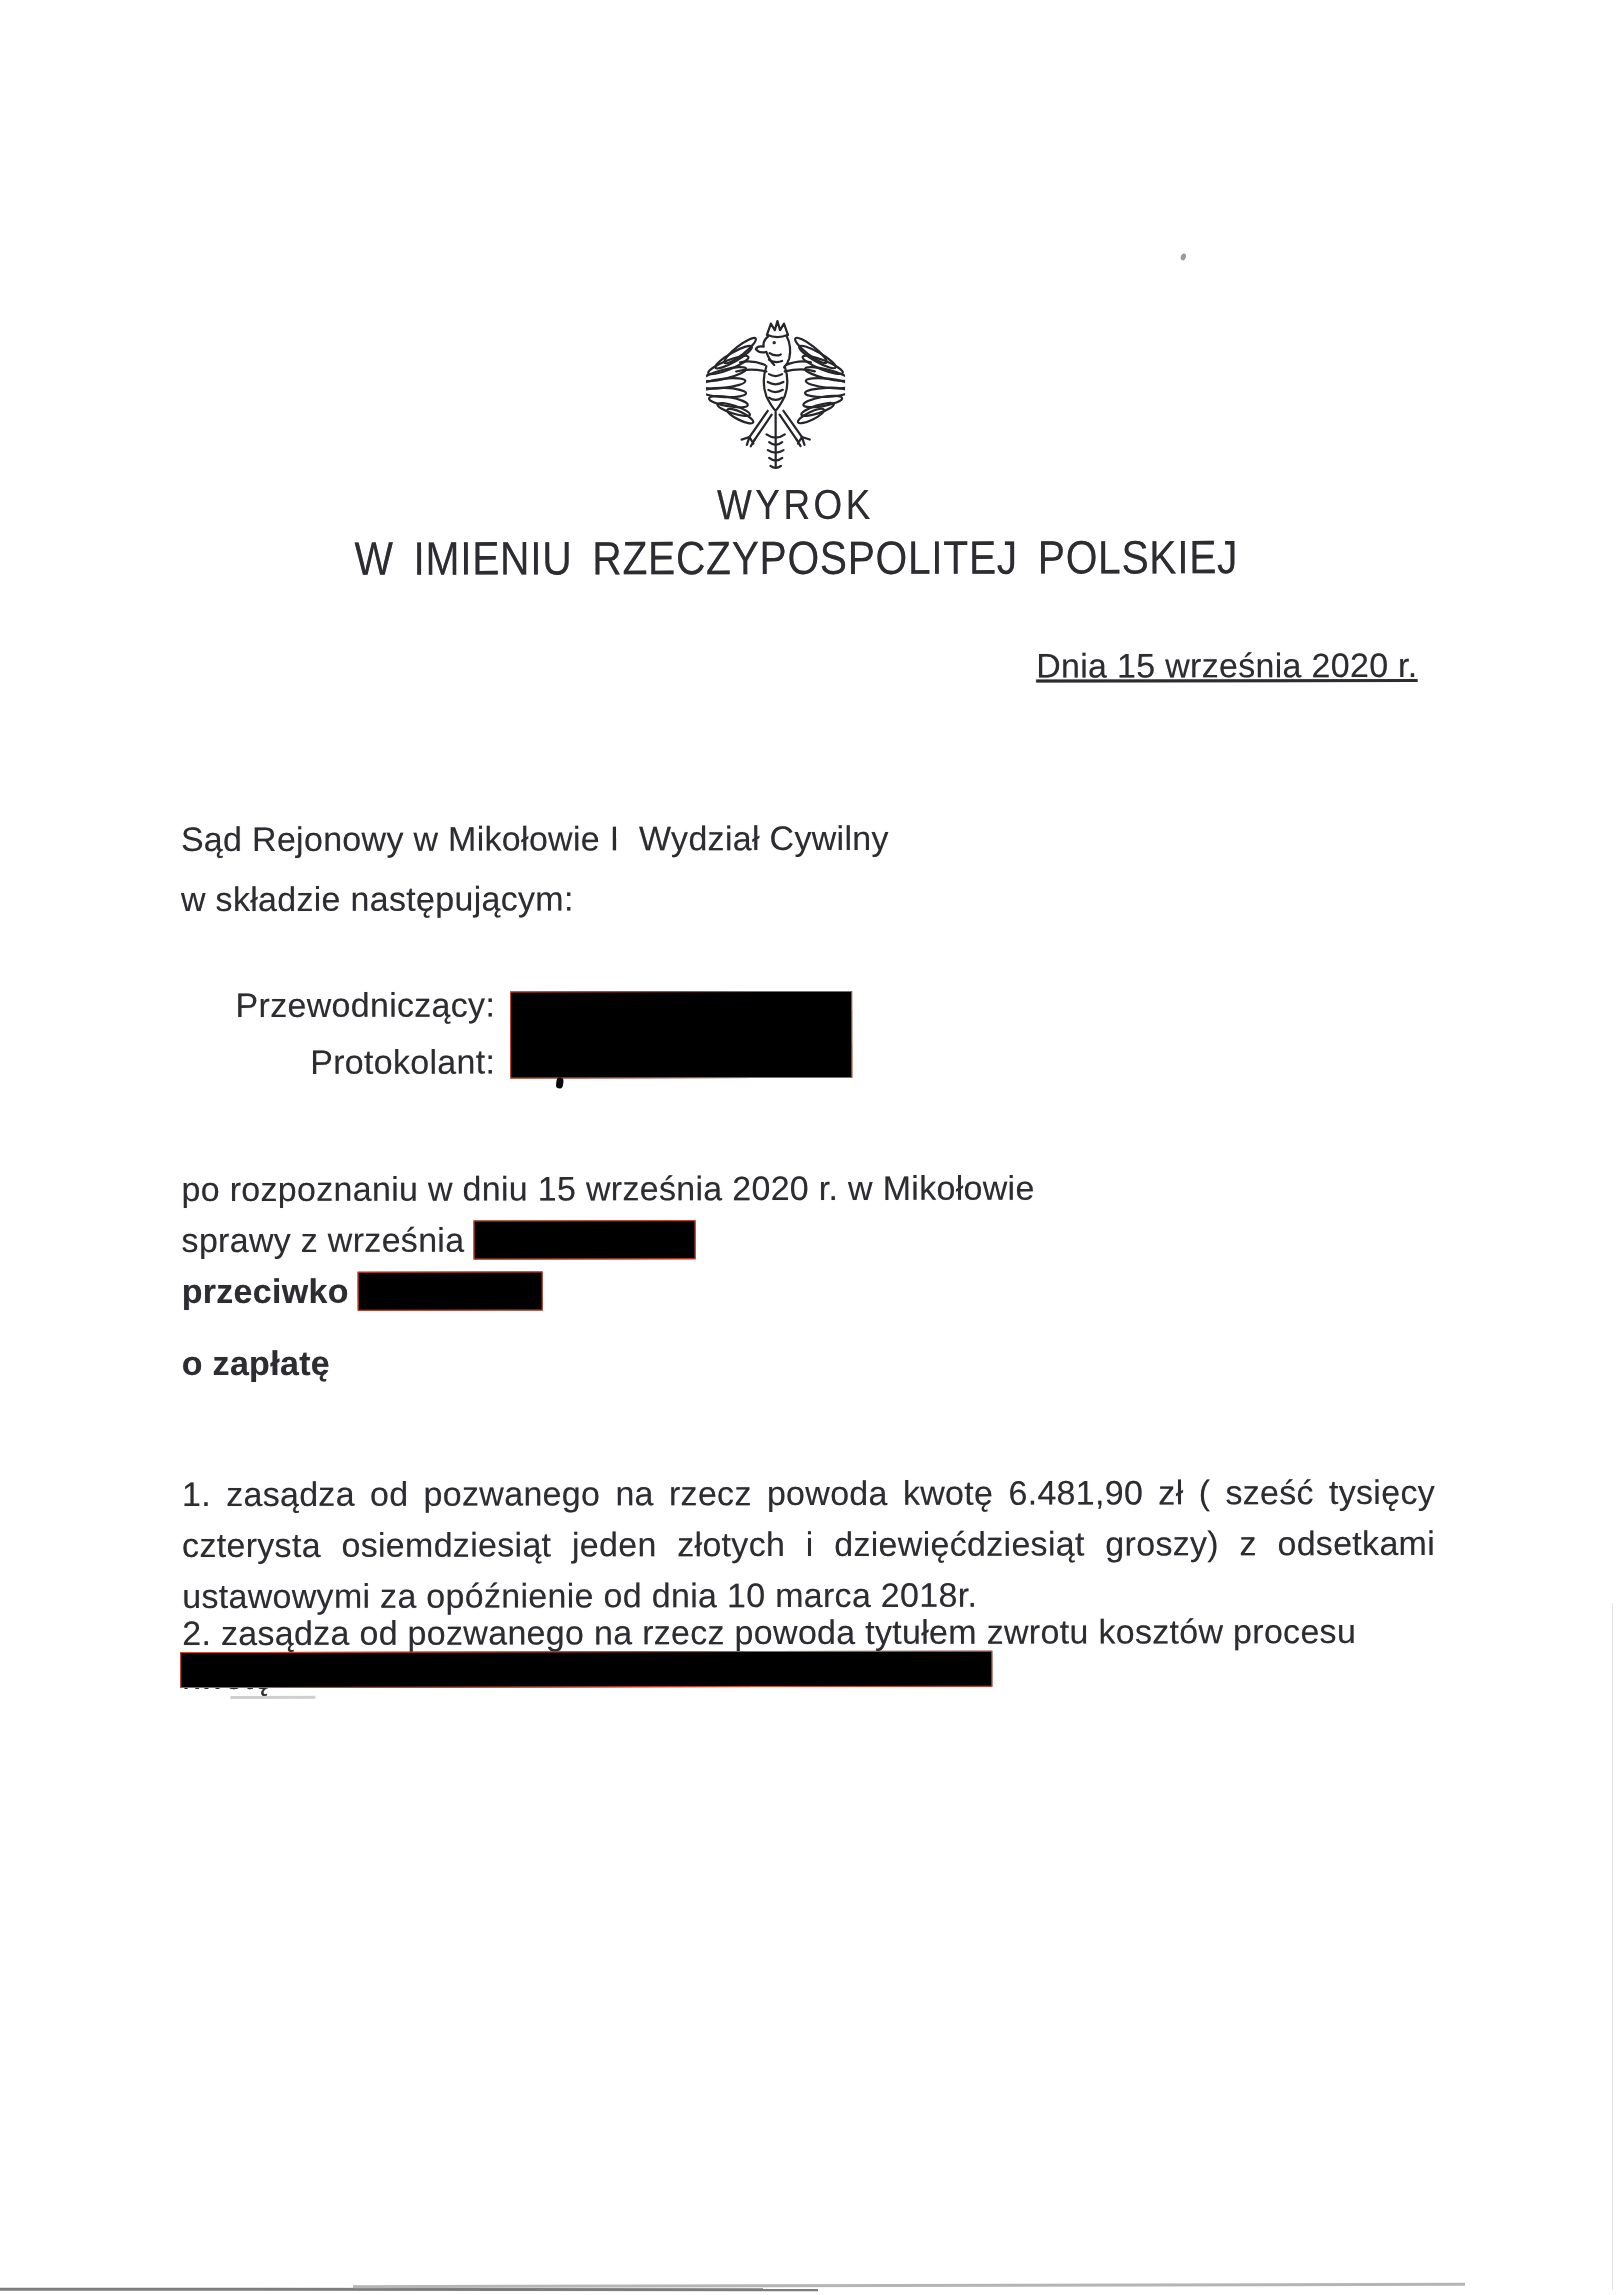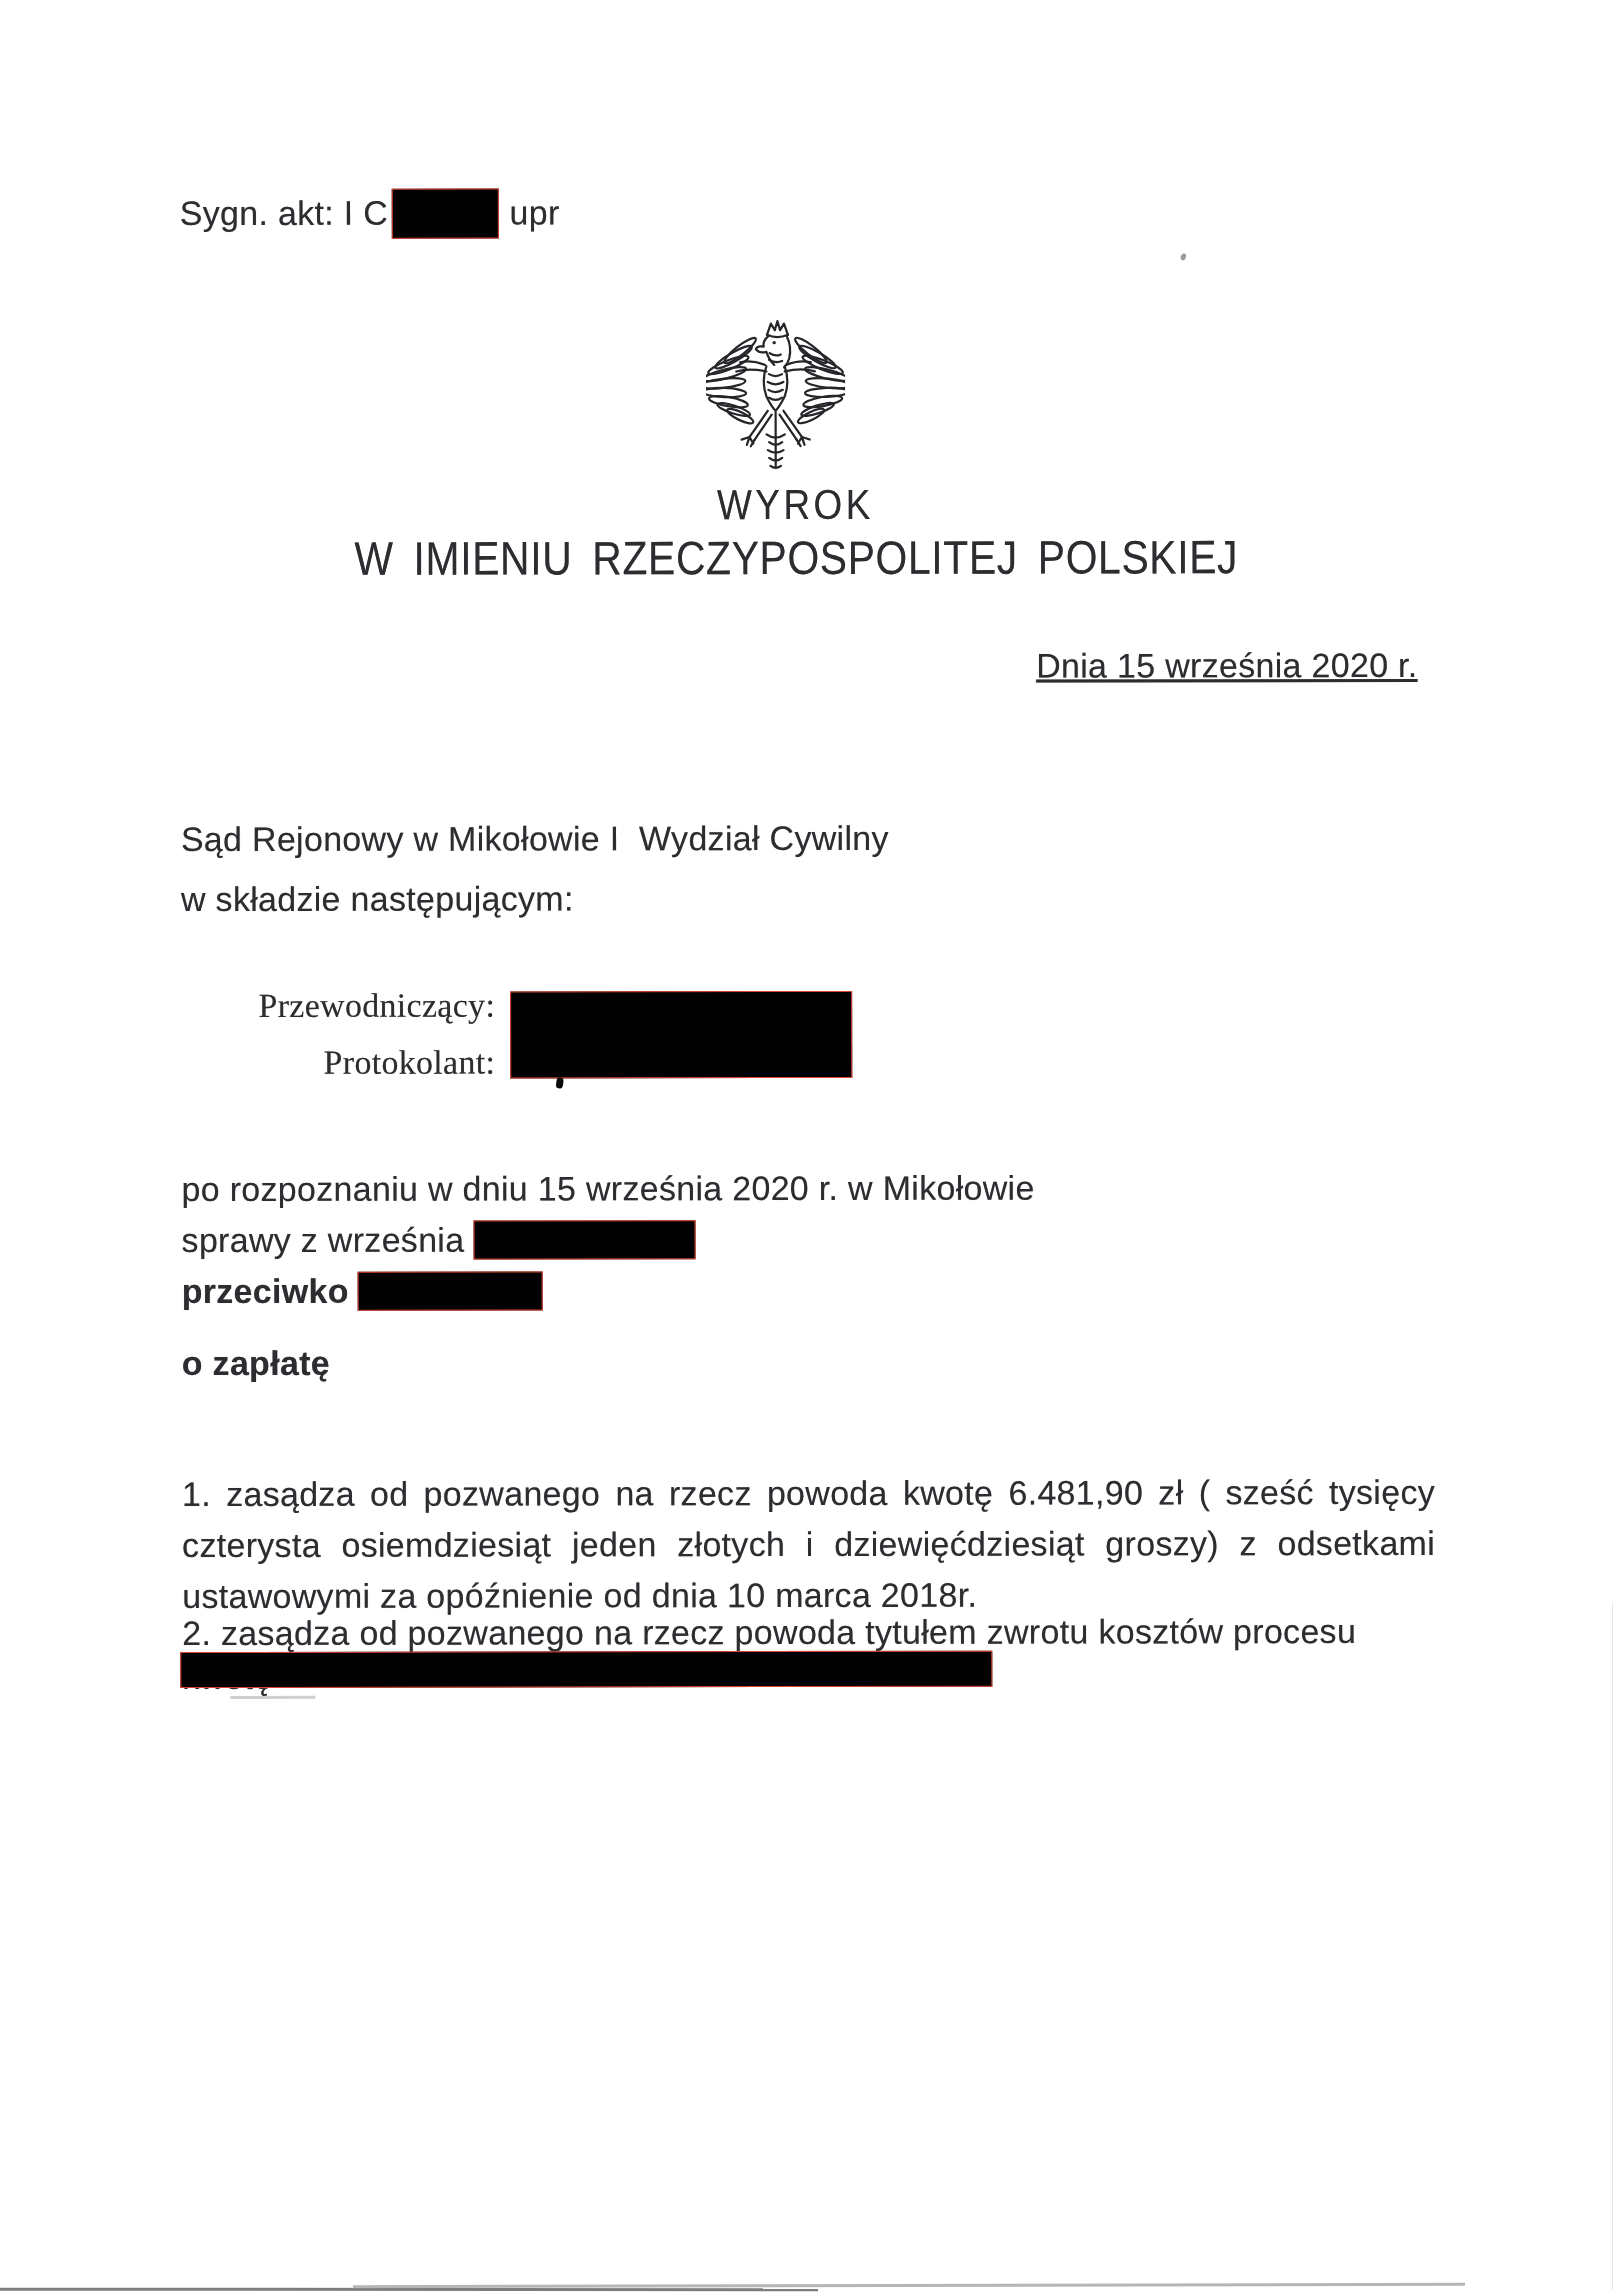--- a/index.html
+++ b/index.html
@@ -28,35 +28,30 @@
   .title-inner{display:inline-block;transform:scaleX(.88);transform-origin:50% 50%;
      font-size:42px;letter-spacing:3.9px;line-height:42px;
      text-shadow:0 0 0.7px rgba(40,40,45,.5);}
   .subtitle-inner{display:inline-block;transform:scaleX(.87);transform-origin:50% 50%;
      font-size:47px;letter-spacing:0.7px;word-spacing:9.2px;line-height:50px;
      text-shadow:0 0 0.7px rgba(40,40,45,.5);}
   
   .rline{position:absolute;left:181px;width:1253px;}
   .just{text-align:justify;text-align-last:justify;}
   
-  .panel-label{position:absolute;left:181px;width:314px;text-align:right;font-family:Liberation Serif, serif;}
+  .panel-label{position:absolute;left:181px;width:314px;text-align:right;}
   
   .artifact{position:absolute;pointer-events:none;}
 </style>
 </head>
 <body>
 
 <div class="page">
   <div class="scan">
 
-    <div class="row t" style="left:181px;top:188px;height:50px;">
-      <span>Sygn. akt: I C</span>
-      <span class="redact" style="width:107px;height:50px;margin-left:3.9px;margin-right:10.5px;"></span>
-      <span>upr</span>
-    </div>
 
     <div class="abs" style="left:707px;top:319px;width:139px;height:152px;">
       <svg viewBox="0 0 212 232" width="139" height="152">
         <g fill="none" stroke="#26262a" stroke-width="3.4" stroke-linecap="round" stroke-linejoin="round">
           <path d="M93,24 L99,7 L105,17 L109,3 L113,17 L119,7 L125,24"></path>
           <path d="M93,24 Q109,31 125,24"></path>
           <path d="M95,26 Q86,34 88,42 Q78,40 76,46 Q82,53 92,50 Q96,62 104,70"></path>
           <circle cx="104" cy="36" r="2.6" fill="#26262a" stroke="none"></circle>
           <path d="M123,26 Q131,42 127,60 Q125,68 119,74"></path>
           <path d="M97,52 Q106,58 114,54"></path>

